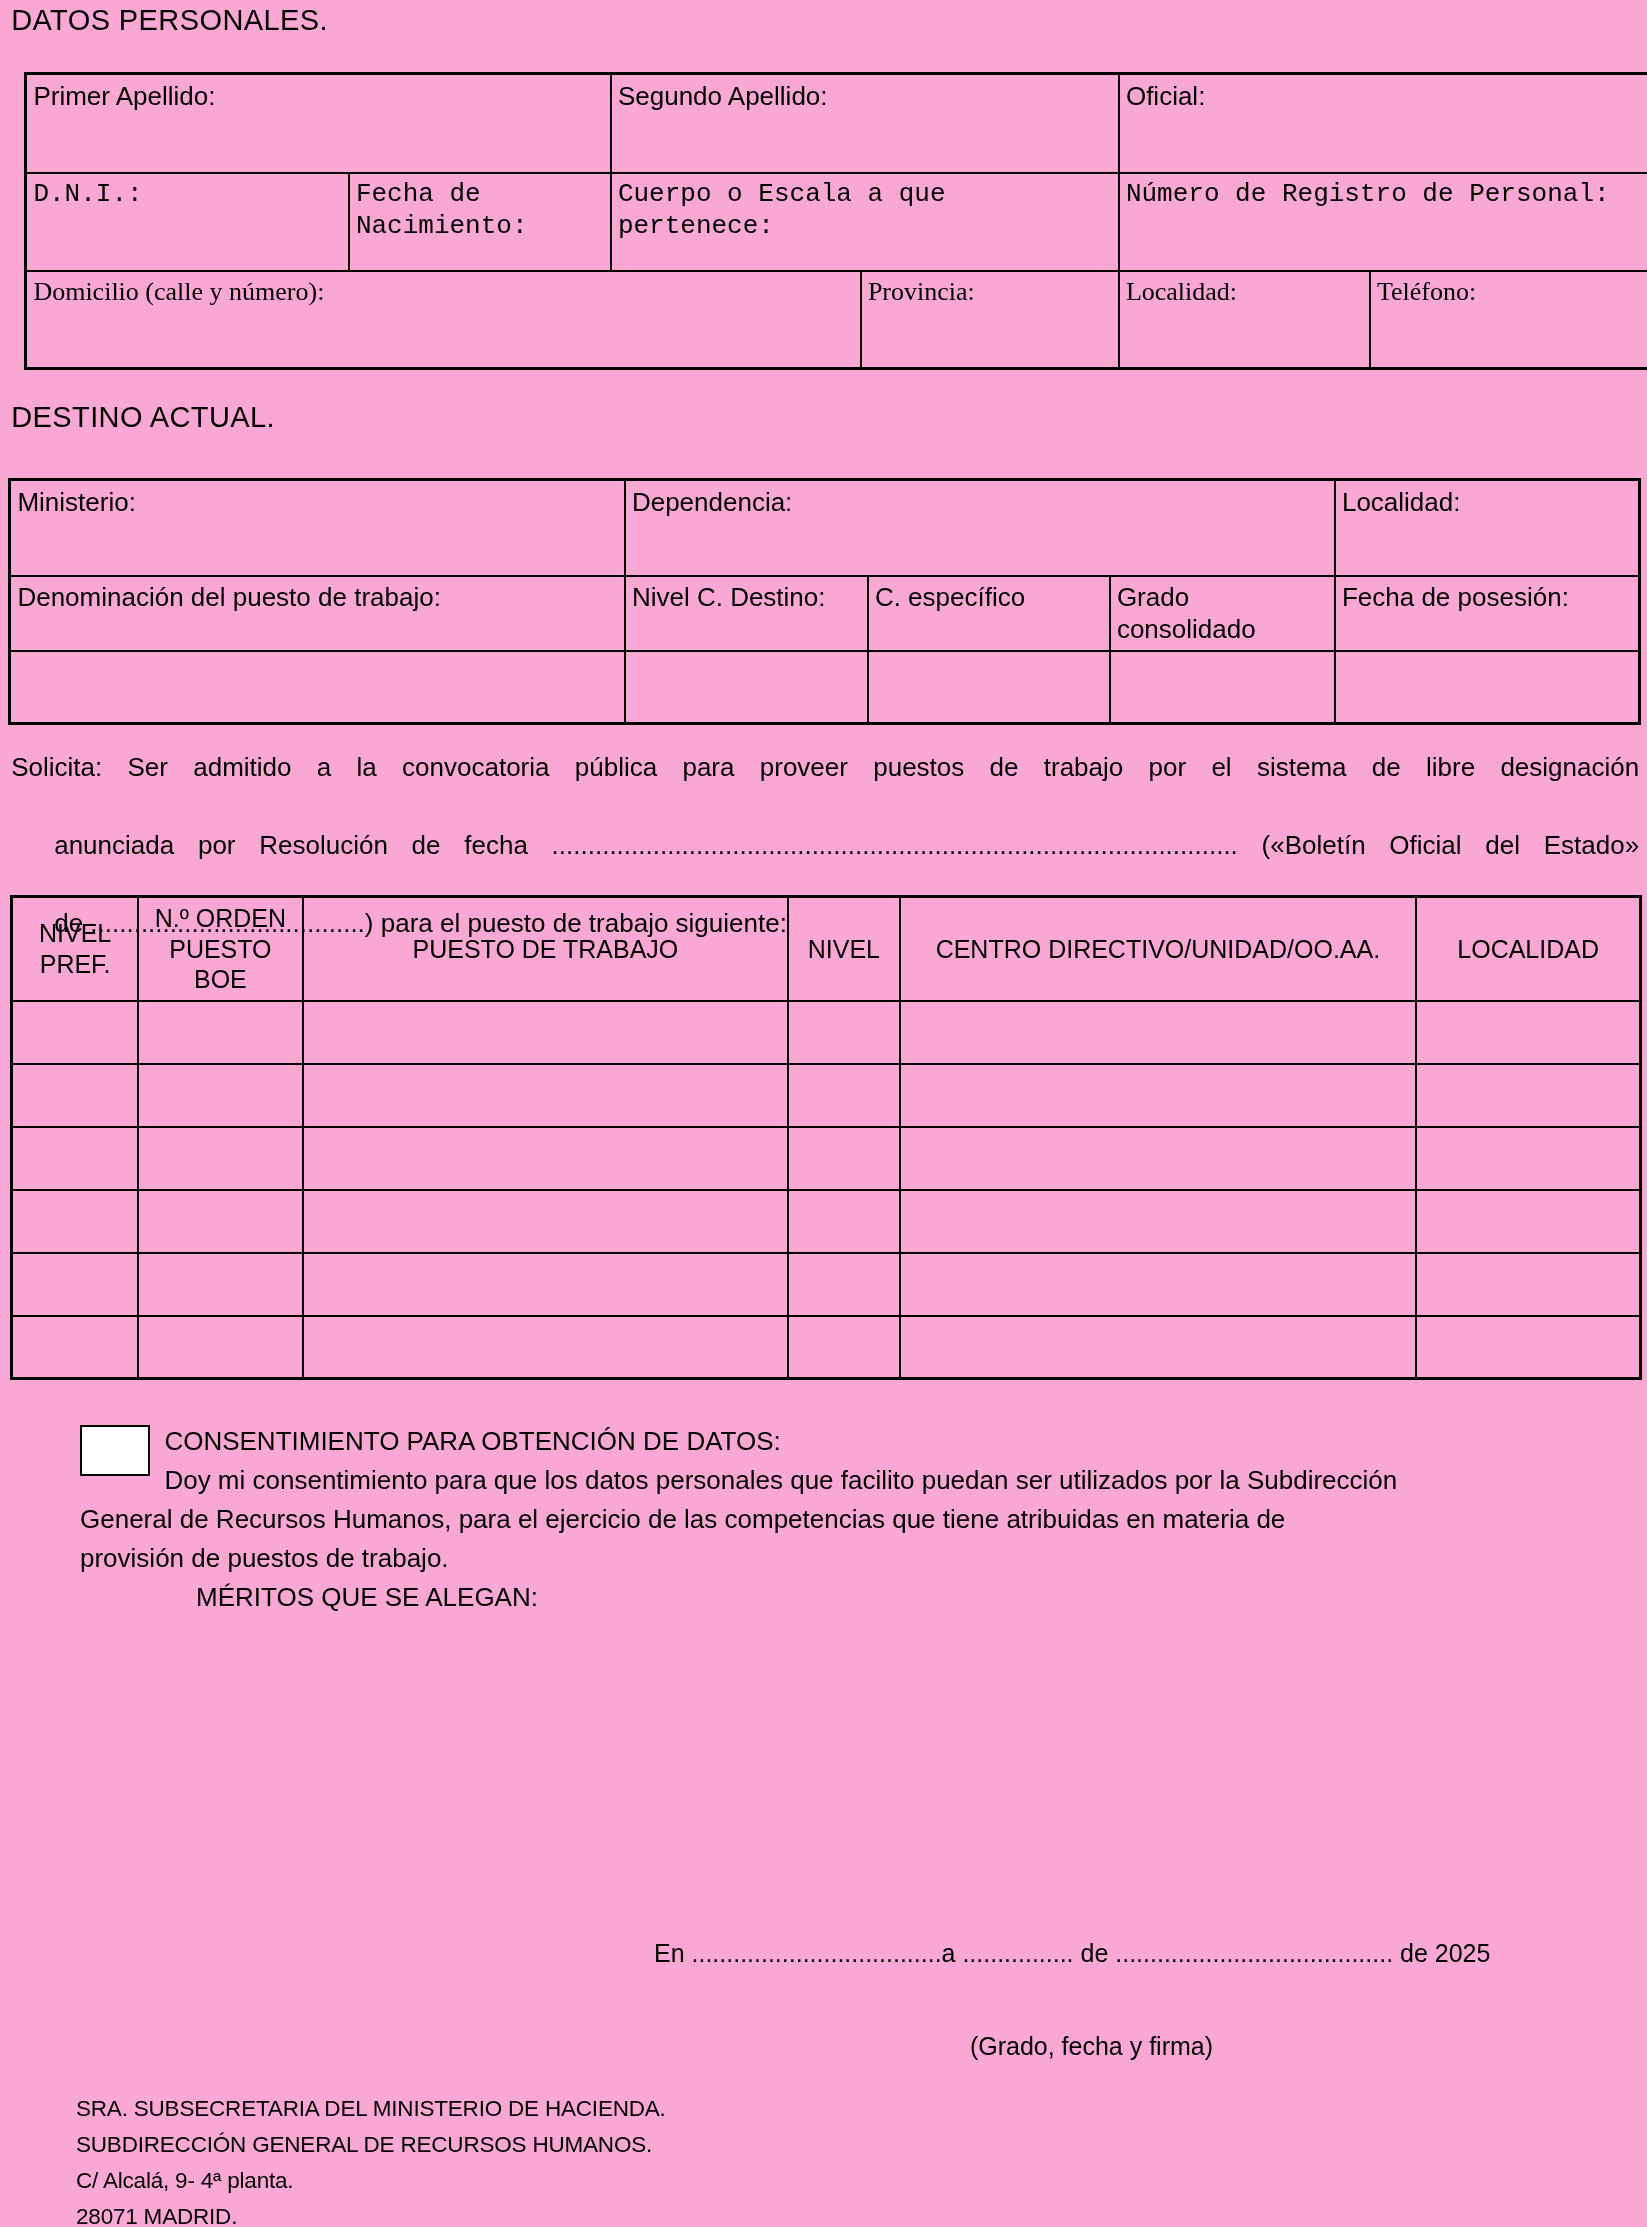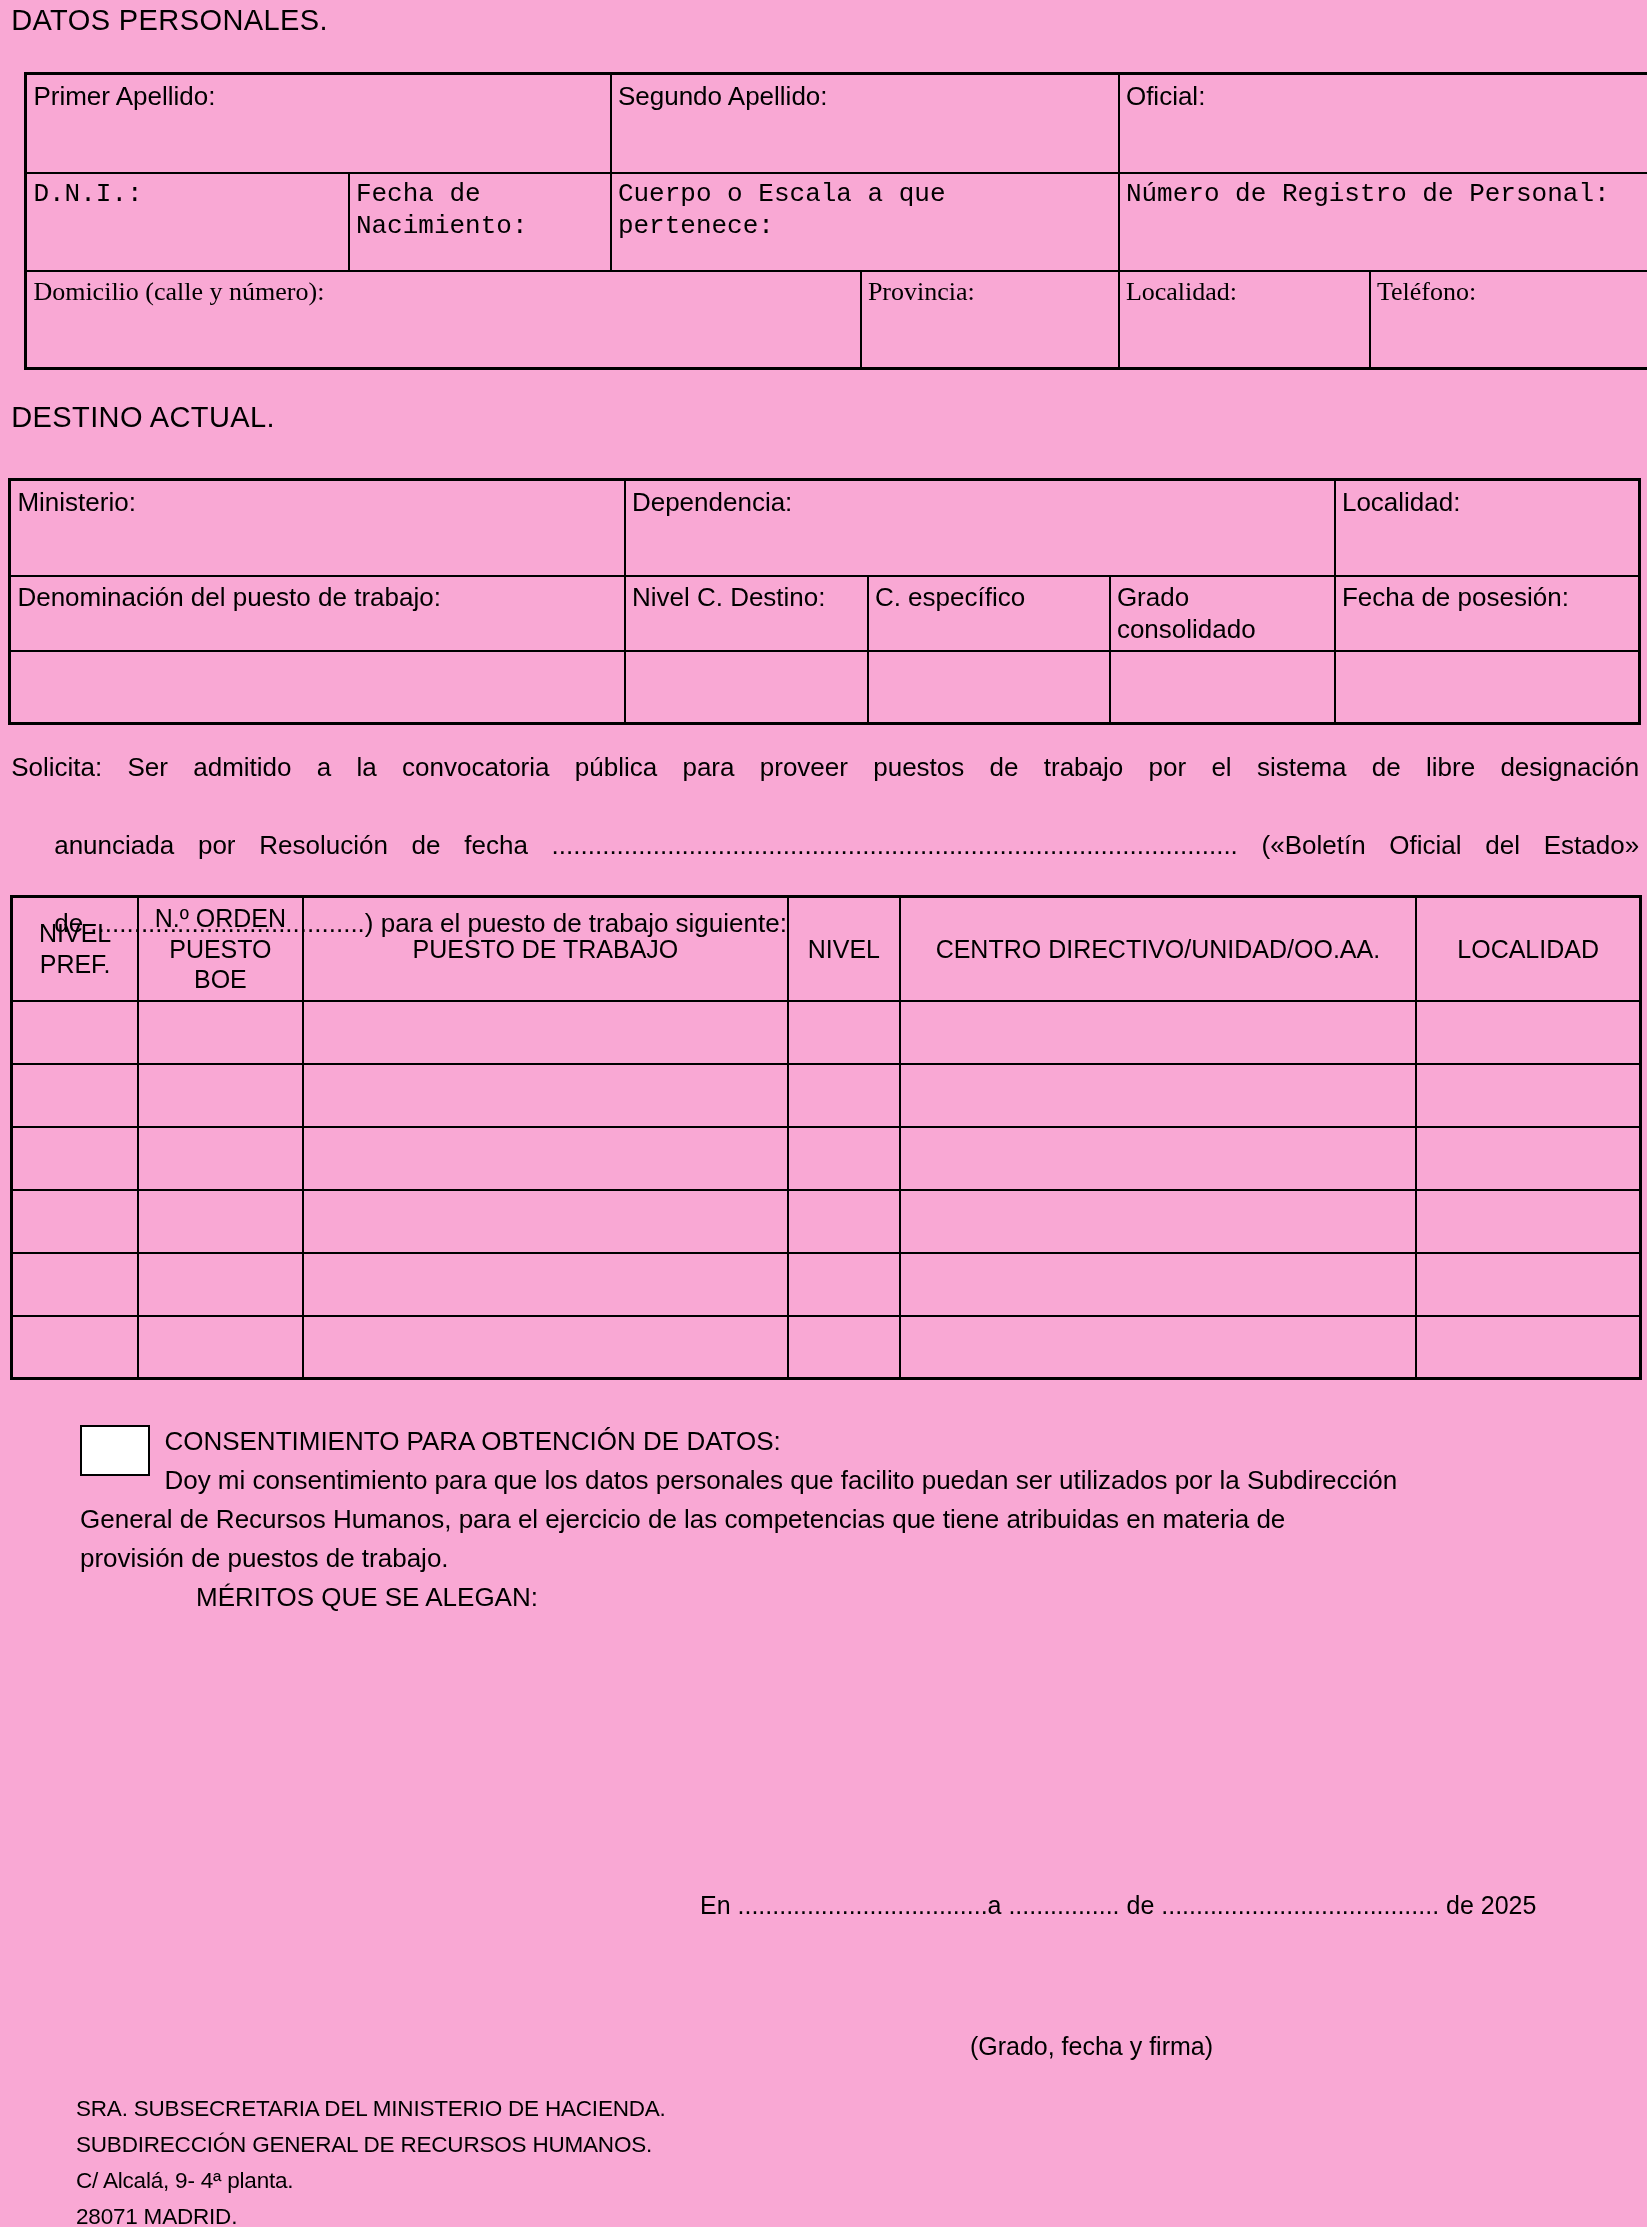--- a/index.html
+++ b/index.html
@@ -177,21 +177,21 @@
 
   <div class="abs consent" style="left:80px;top:1422px;width:1561px;">
     <div class="checkbox"></div>
     <div>CONSENTIMIENTO PARA OBTENCIÓN DE DATOS:</div>
     <div>Doy mi consentimiento para que los datos personales que facilito puedan ser utilizados por la Subdirección</div>
     <div>General de Recursos Humanos, para el ejercicio de las competencias que tiene atribuidas en materia de</div>
     <div>provisión de puestos de trabajo.</div>
     <div class="meritos">MÉRITOS QUE SE ALEGAN:</div>
   </div>
 
-  <div class="abs dateline" style="left:654px;top:1891px;width:891px;margin-left:46px;">En ....................................a ................ de ........................................ de 2025</div>
+  <div class="abs dateline" style="left:654px;top:1939px;width:891px;">En ....................................a ................ de ........................................ de 2025</div>
   <div class="abs lugar" style="left:654px;top:2032px;width:875px;">(Grado, fecha y firma)</div>
 
   <div class="abs address" style="left:76px;top:2091px;">
     <div>SRA. SUBSECRETARIA DEL MINISTERIO DE HACIENDA.</div>
     <div>SUBDIRECCIÓN GENERAL DE RECURSOS HUMANOS.</div>
     <div>C/ Alcalá, 9- 4ª planta.</div>
     <div>28071 MADRID.</div>
   </div>
 
 </div>

